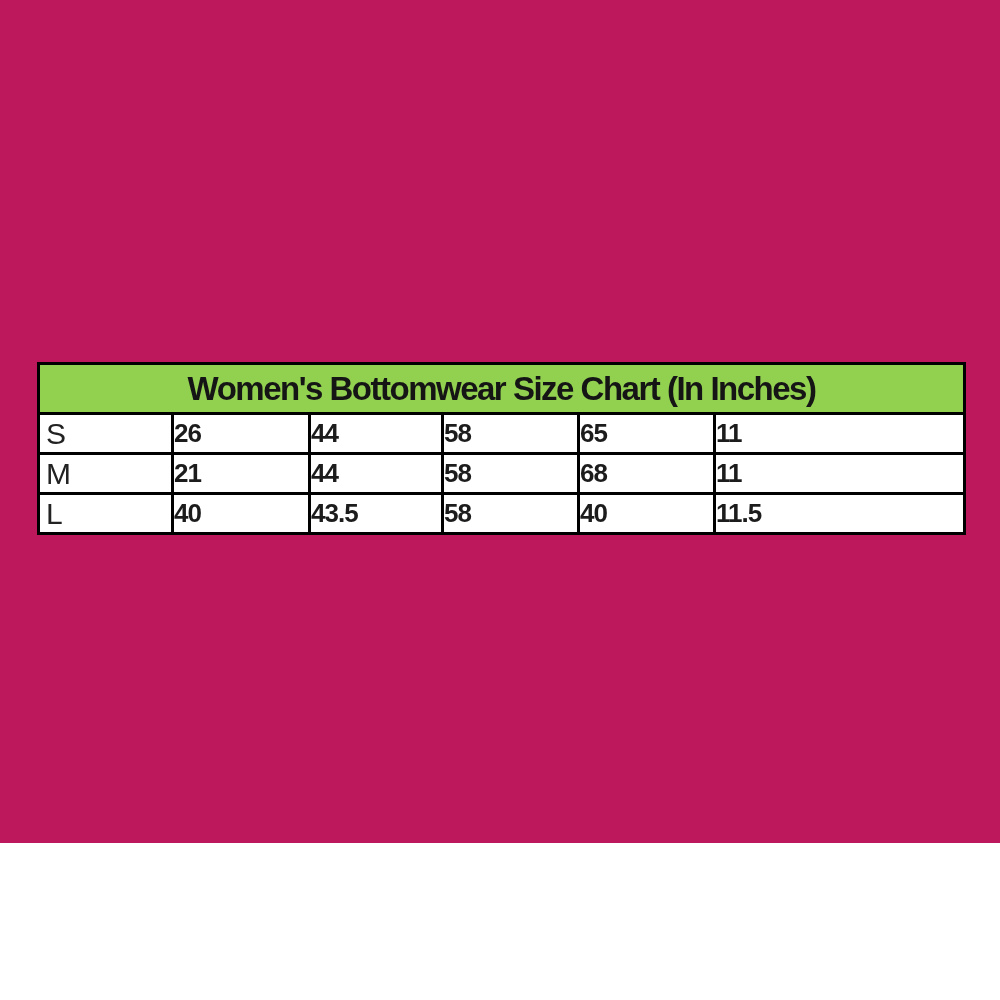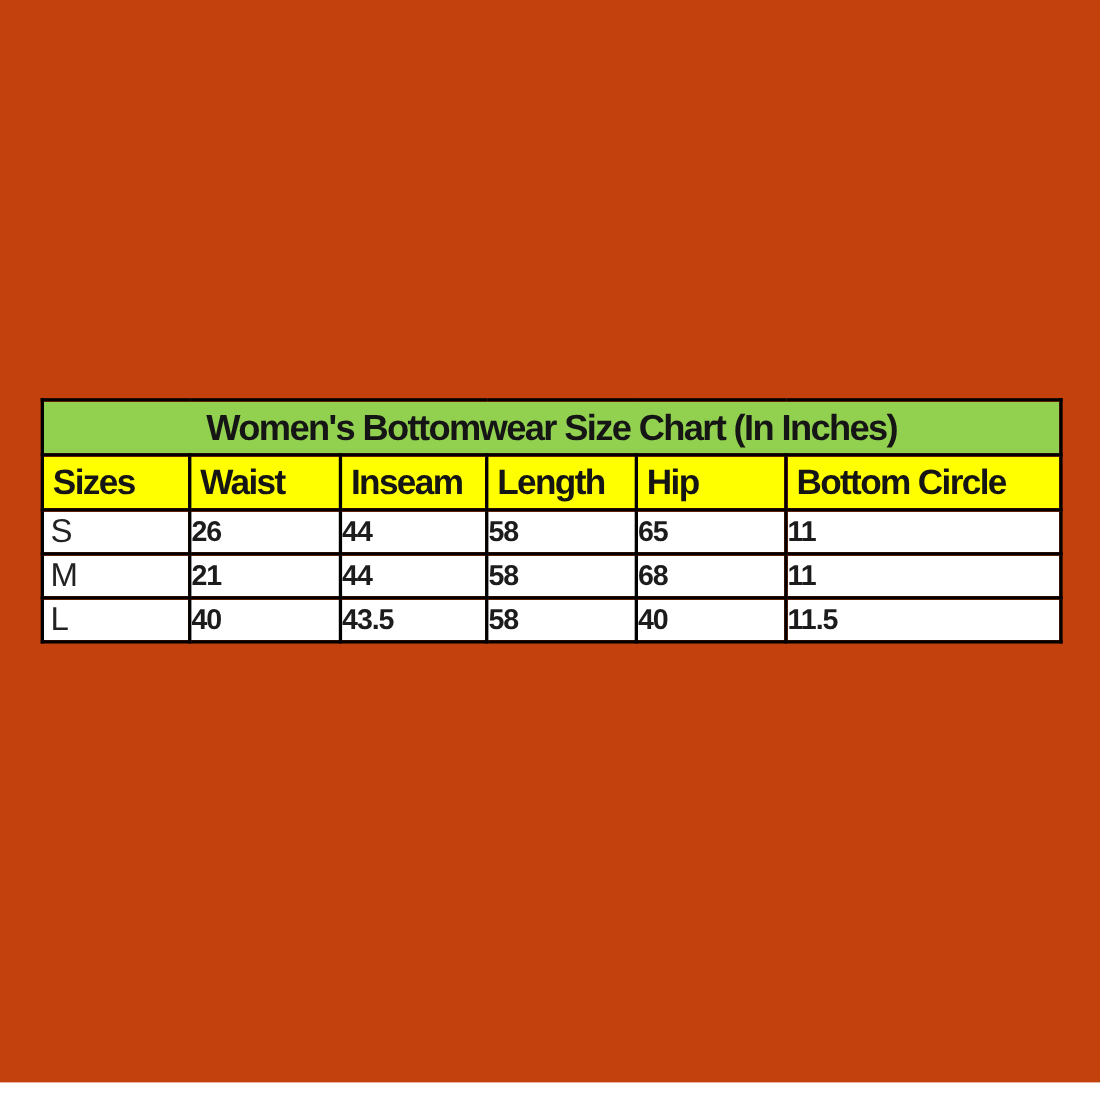--- a/index.html
+++ b/index.html
@@ -7,22 +7,22 @@
     margin: 0;
     padding: 0;
     background: #ffffff;
     width: 1000px;
     height: 1000px;
     font-family: "Liberation Sans", sans-serif;
   }
   .canvas {
     position: relative;
     width: 1000px;
-    height: 984px;
-    background: #c2410c;
+    height: 843px;
+    background: #be185d;
     overflow: hidden;
   }
   table.size-chart {
     position: absolute;
     left: 37px;
     top: 362px;
     width: 926px;
     border-collapse: collapse;
     table-layout: fixed;
   }
@@ -84,28 +84,20 @@
       <col style="width:137px">
       <col style="width:133px">
       <col style="width:136px">
       <col style="width:136px">
       <col style="width:250px">
     </colgroup>
     <thead>
       <tr>
         <th class="title-cell" colspan="6">Women's Bottomwear Size Chart (In Inches)</th>
       </tr>
-      <tr class="header-row">
-        <th>Sizes</th>
-        <th>Waist</th>
-        <th>Inseam</th>
-        <th>Length</th>
-        <th>Hip</th>
-        <th>Bottom Circle</th>
-      </tr>
     </thead>
     <tbody>
       <tr class="data-row">
         <td class="size-cell">S</td>
         <td>26</td>
         <td>44</td>
         <td>58</td>
         <td>65</td>
         <td>11</td>
       </tr>

